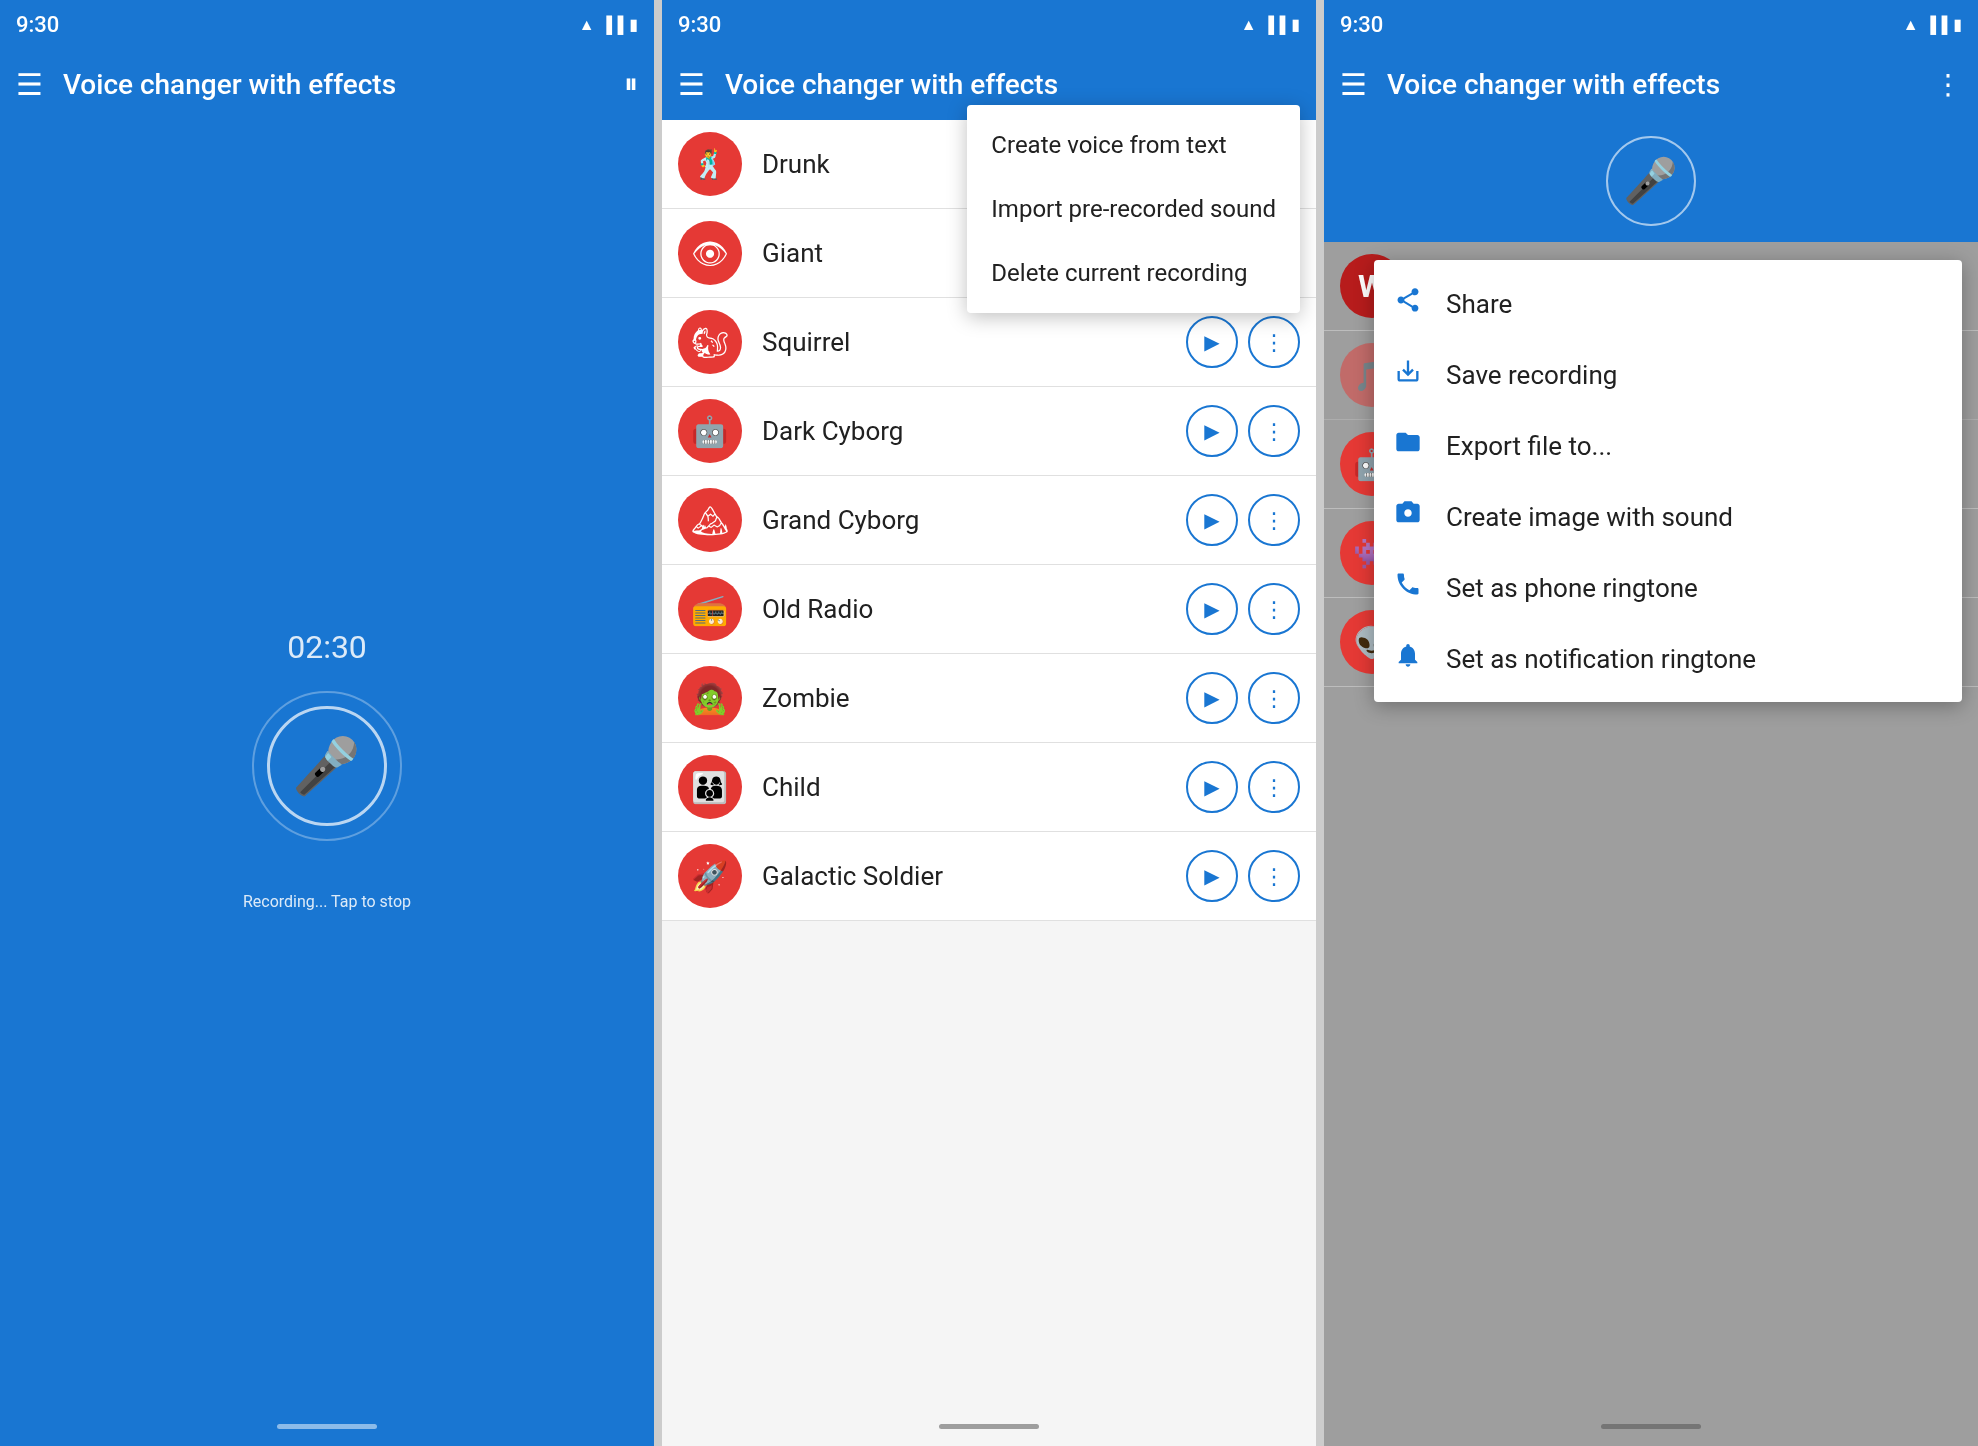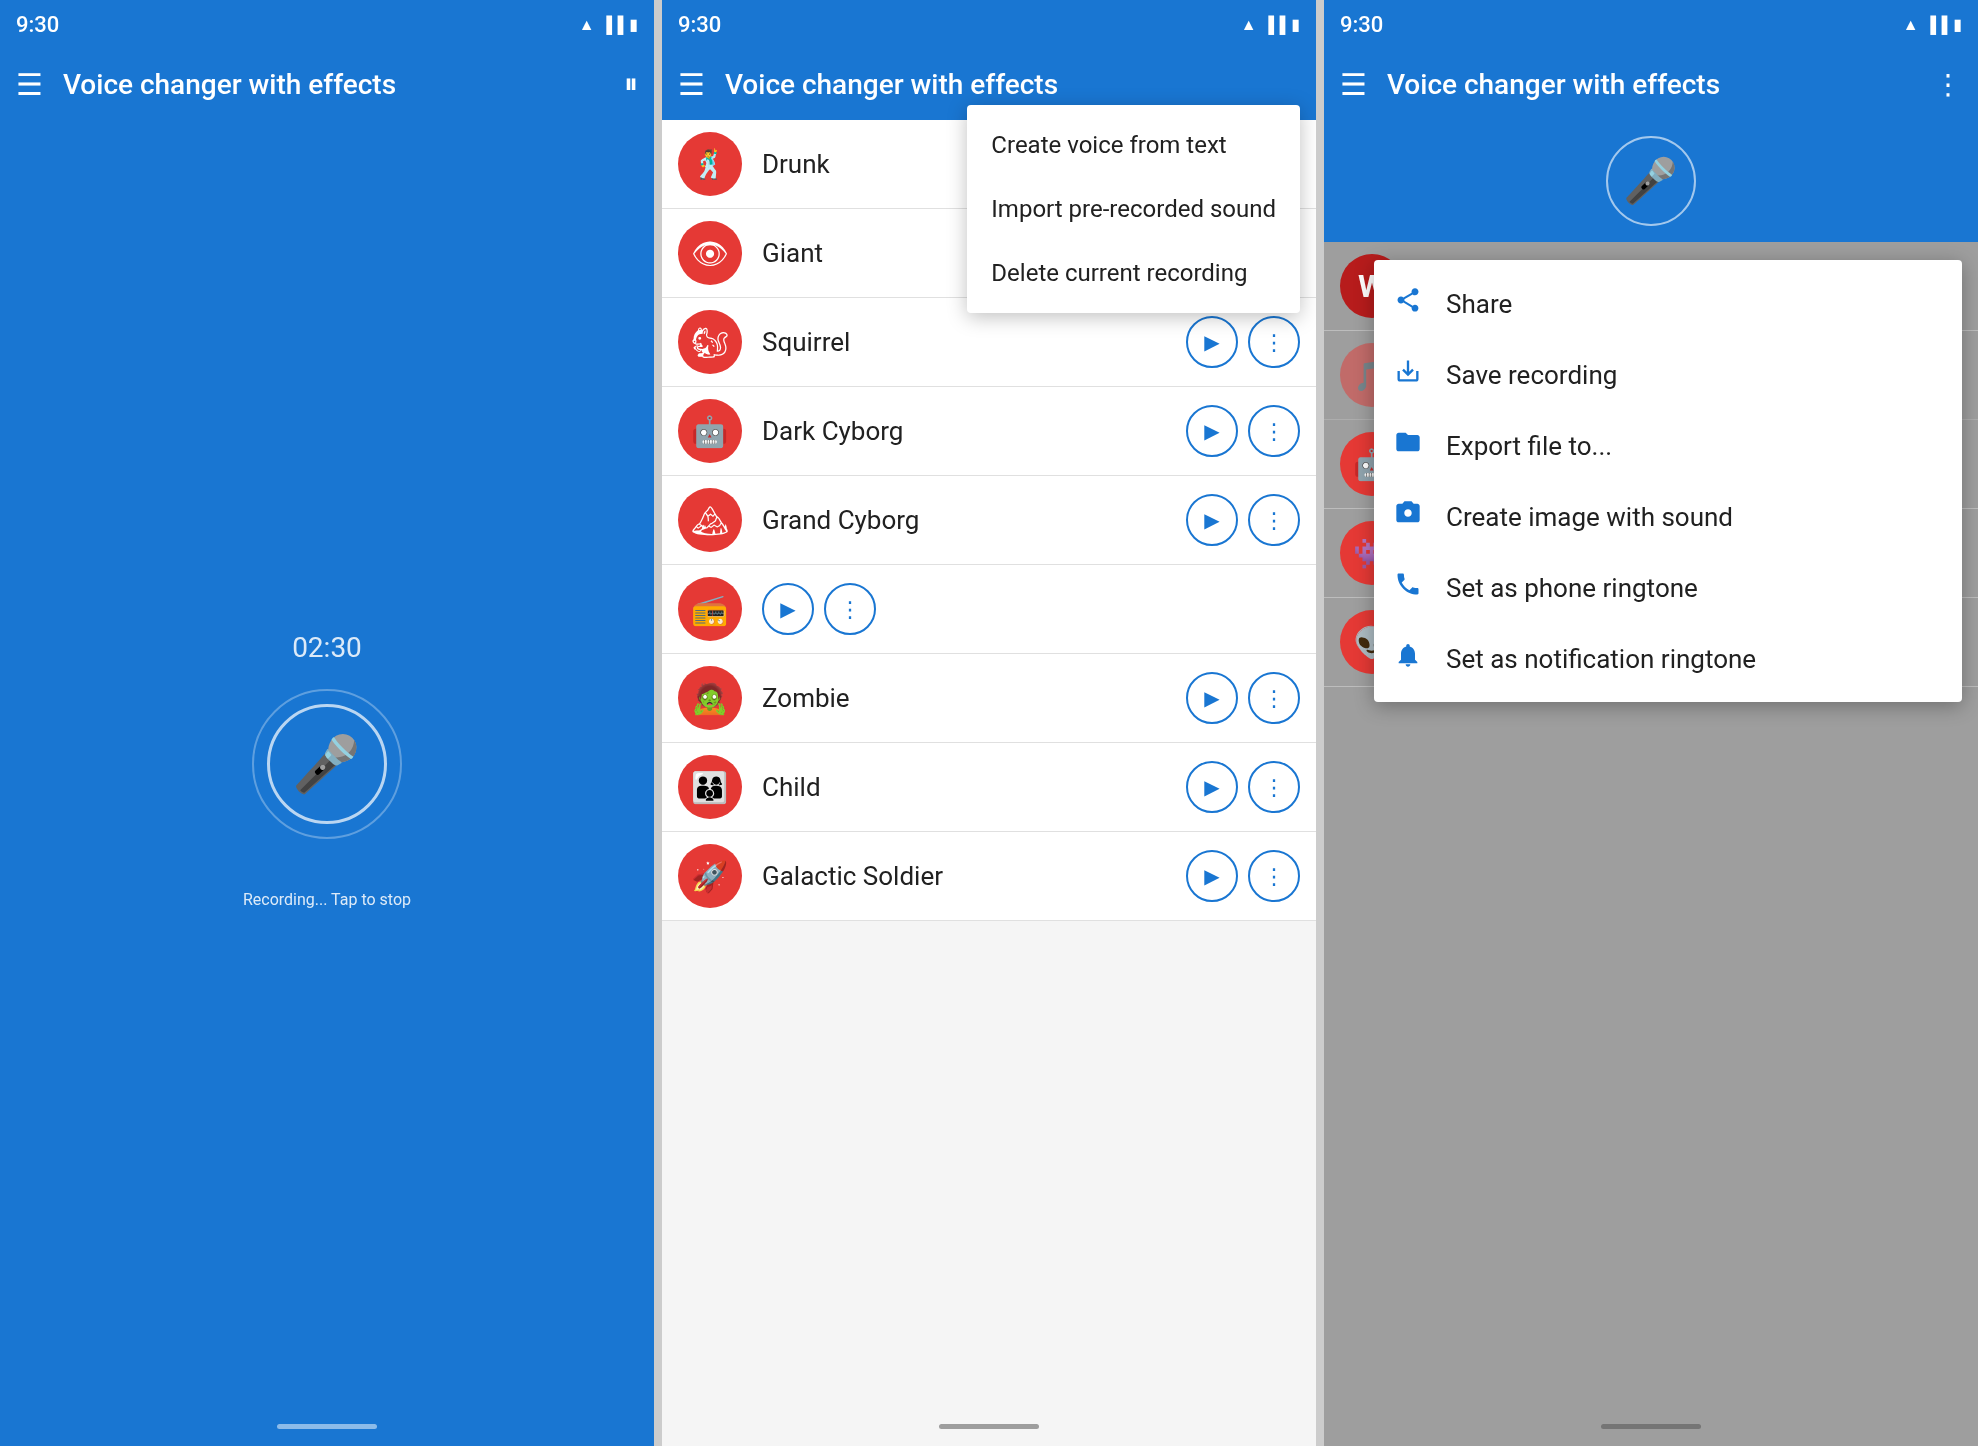--- a/index.html
+++ b/index.html
@@ -67,21 +67,21 @@
       background: #1976d2;
       flex: 1;
       display: flex;
       flex-direction: column;
       align-items: center;
       justify-content: center;
       gap: 20px;
     }
     .timer-text {
       color: rgba(255,255,255,0.85);
-      font-size: 28px;
+      font-size: 32px;
       margin-top: 13px;
     }
     .mic-circle {
       width: 120px;
       height: 120px;
       border: 3px solid rgba(255,255,255,0.7);
       border-radius: 50%;
       display: flex;
       align-items: center;
       justify-content: center;
@@ -372,20 +372,21 @@
         <div class="btn-play">
             <span>▶</span>
           </div>
         <div class="btn-more">
             <span>⋮</span>
           </div>
       </div>
 
       <div class="effect-item">
         <div class="effect-icon">📻</div>
+        <span class="effect-name">Old Radio</span>
         <div class="btn-play">
             <span>▶</span>
           </div>
         <div class="btn-more">
             <span>⋮</span>
           </div>
       </div>
 
       <div class="effect-item">
         <div class="effect-icon">🧟</div>

